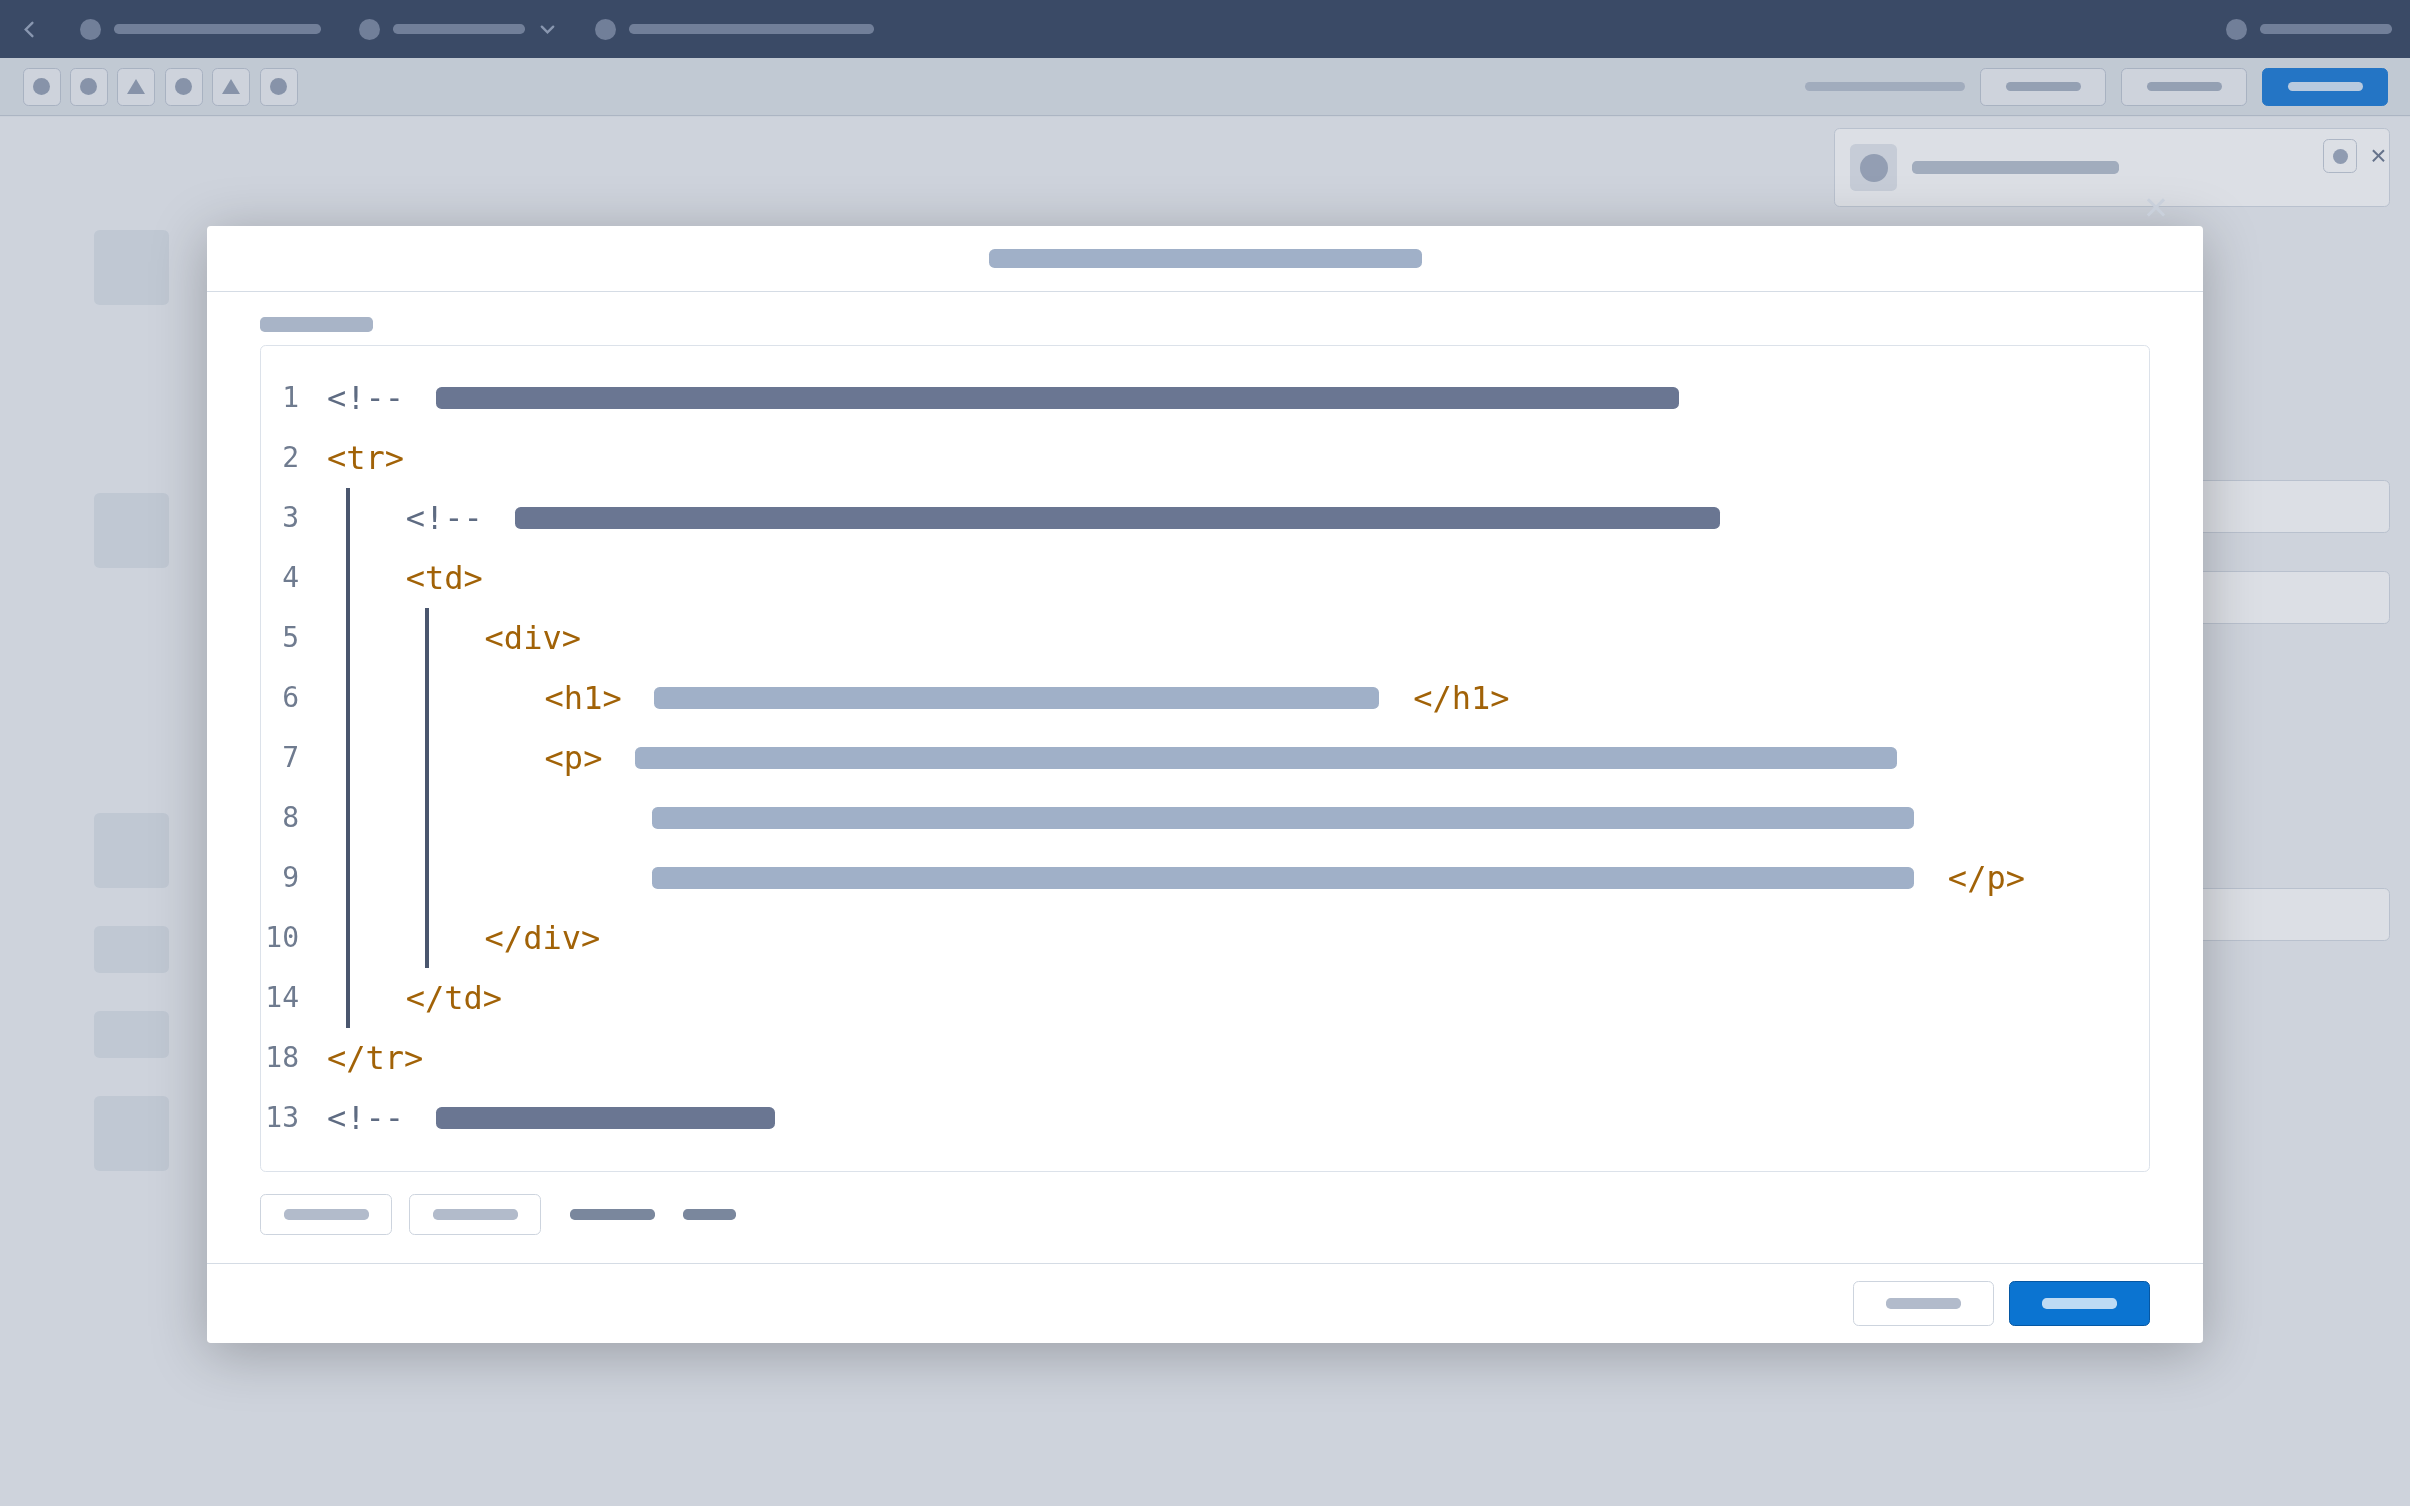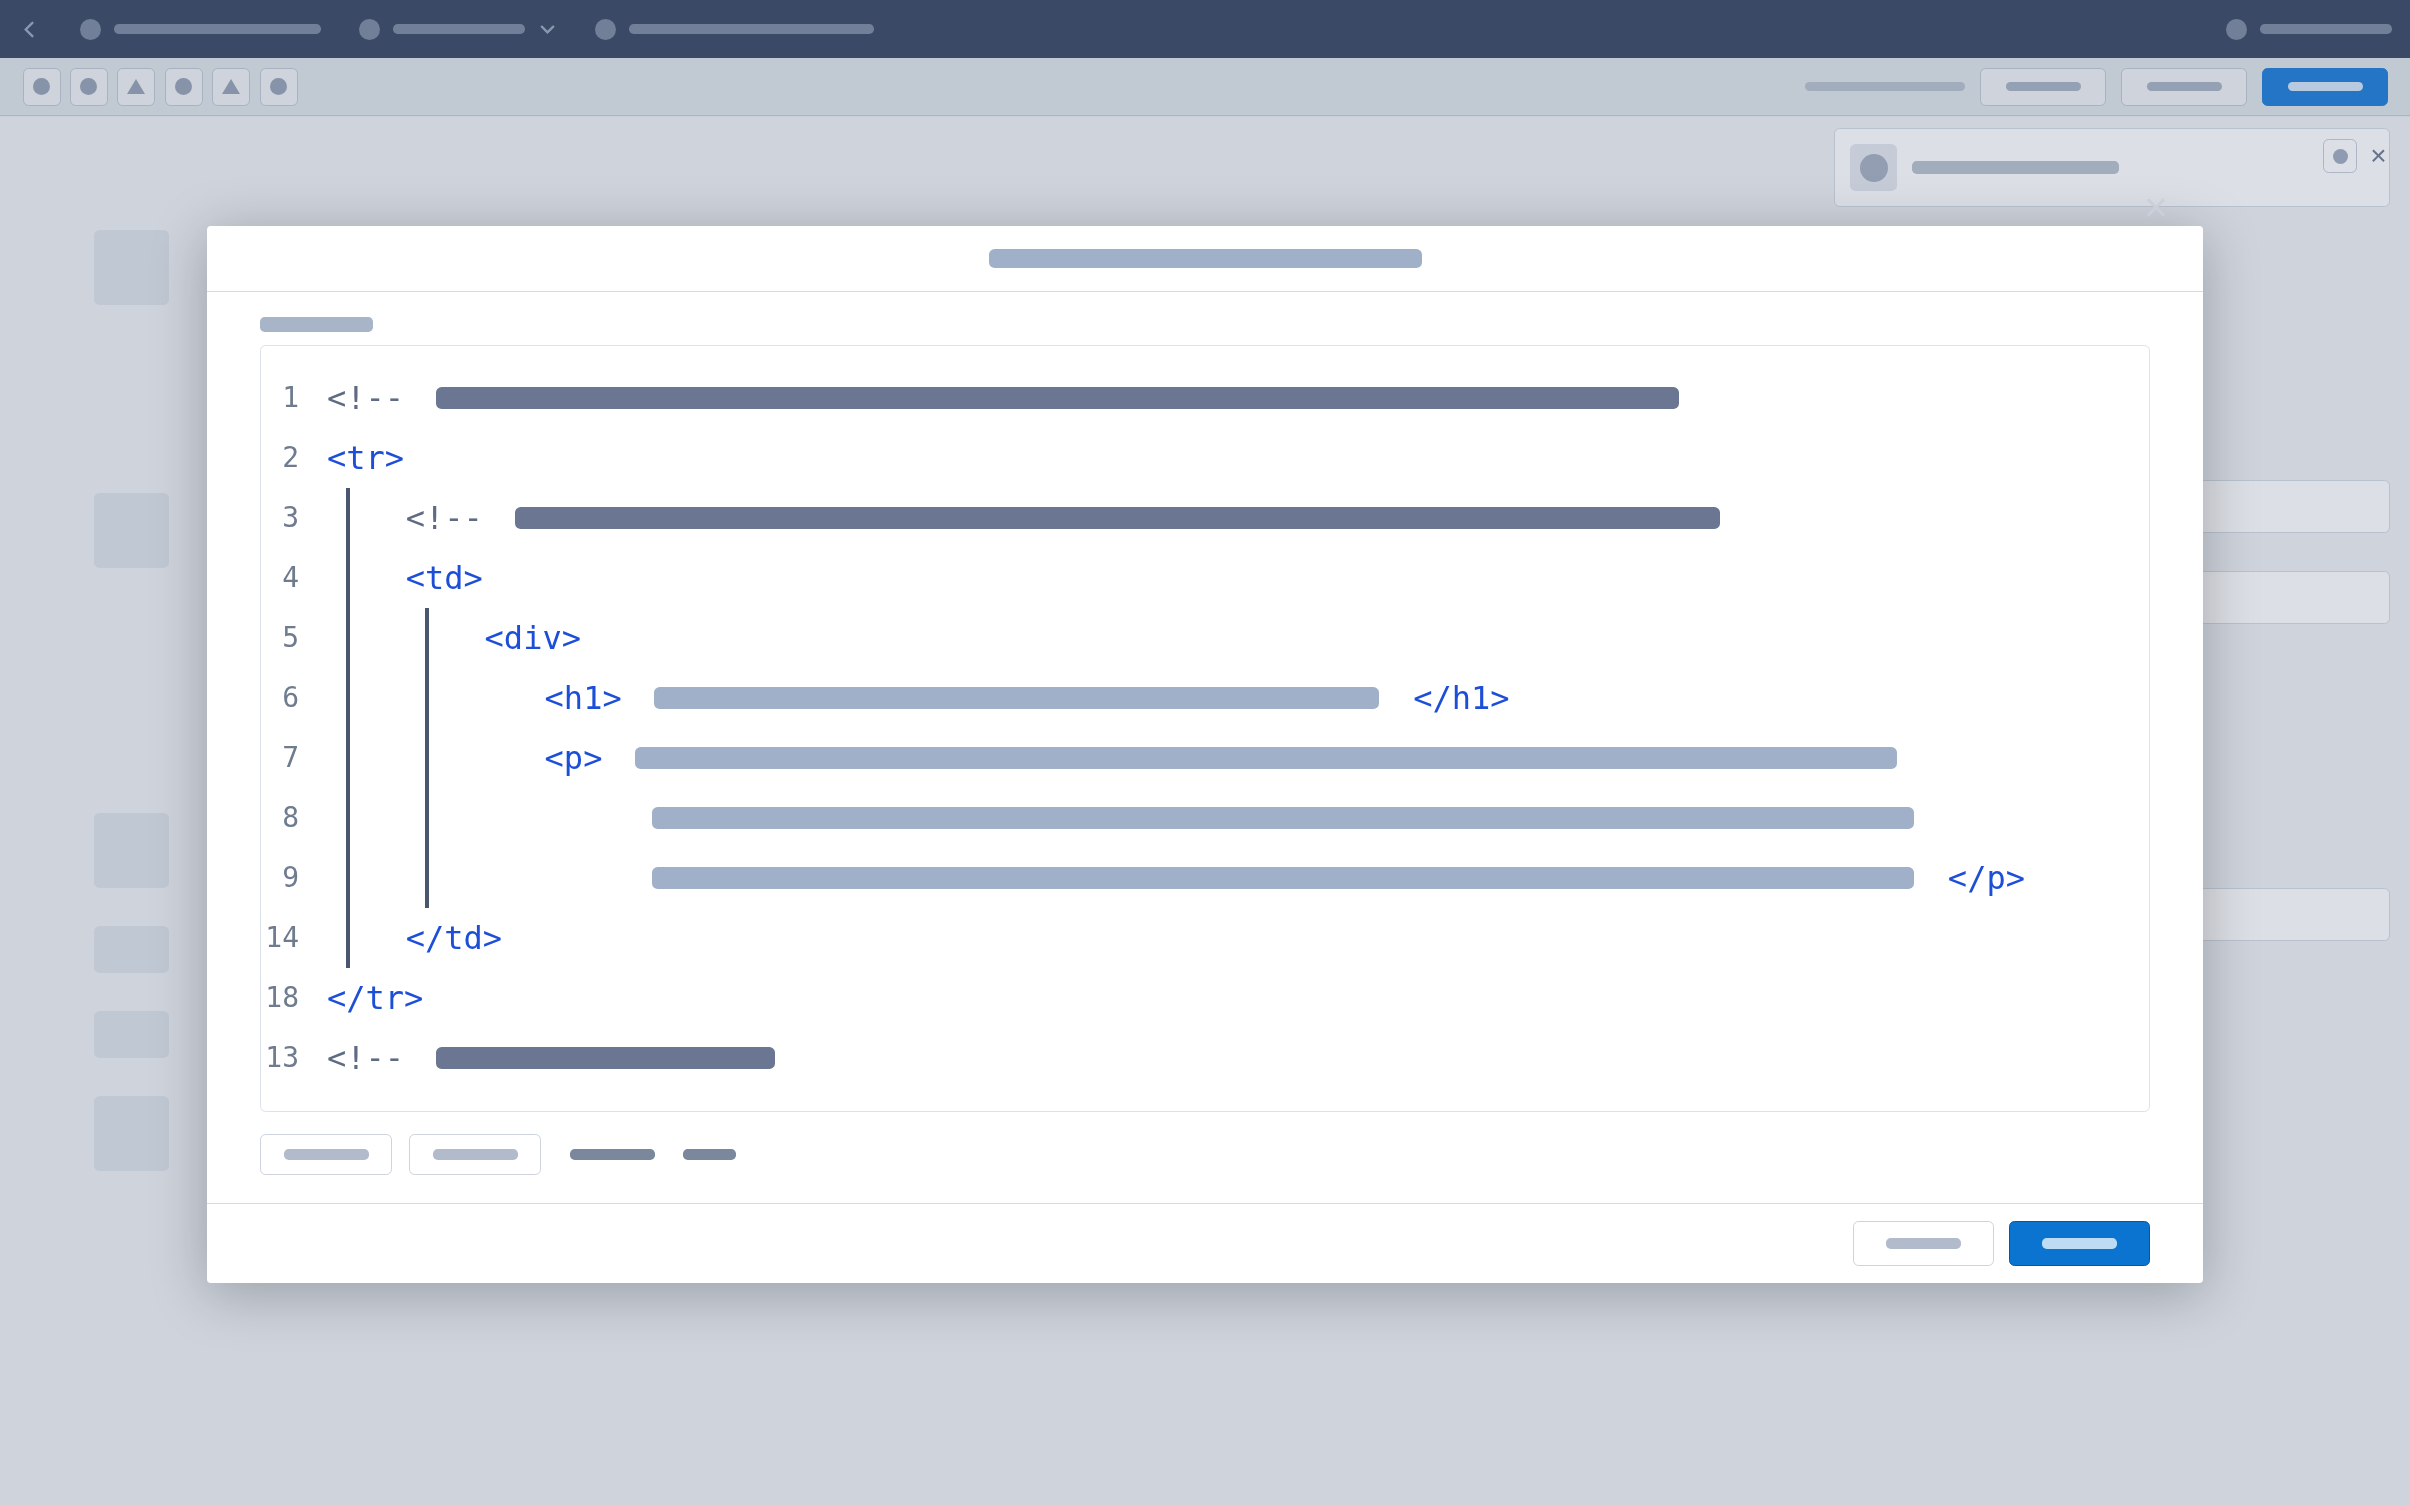--- a/index.html
+++ b/index.html
@@ -324,21 +324,21 @@
   height: 100%;
   background: #4a566e;
   margin-left: 19px;
   flex-shrink: 0;
 }
 .indent-space {
   width: 60px;
   flex-shrink: 0;
 }
 .tag {
-  color: #1d4ed8;
+  color: #a16207;
   white-space: pre;
 }
 .comment-open {
   color: #5e6b82;
   white-space: pre;
 }
 .text-block {
   height: 22.6px;
   border-radius: 5.6px;
   margin-left: 13px;
@@ -599,20 +599,30 @@
             <div class="indent-space" style="width: 56px;"></div>
             <div class="indent-guide"></div>
             <div class="indent-space" style="width: 56px;"></div>
             <div class="indent-space"></div>
             <div style="width: 94px; flex-shrink: 0;"></div>
             <div class="text-block bg-light" style="width: 1262px;"></div>
             <span class="tag" style="margin-left: 15px;"> &lt;/p&gt;</span>
           </div>
         </div>
         <div class="code-line">
+          <div class="gutter">10</div>
+          <div class="code-content">
+            <div class="indent-guide"></div>
+            <div class="indent-space" style="width: 56px;"></div>
+            <div class="indent-guide"></div>
+            <div class="indent-space" style="width: 56px;"></div>
+            <span class="tag">&lt;/div&gt; </span>
+          </div>
+        </div>
+        <div class="code-line">
           <div class="gutter">14</div>
           <div class="code-content">
             <div class="indent-guide"></div>
             <div class="indent-space" style="width: 56px;"></div>
             <span class="tag">&lt;/td&gt; </span>
           </div>
         </div>
         <div class="code-line">
           <div class="gutter">18</div>
           <div class="code-content">

